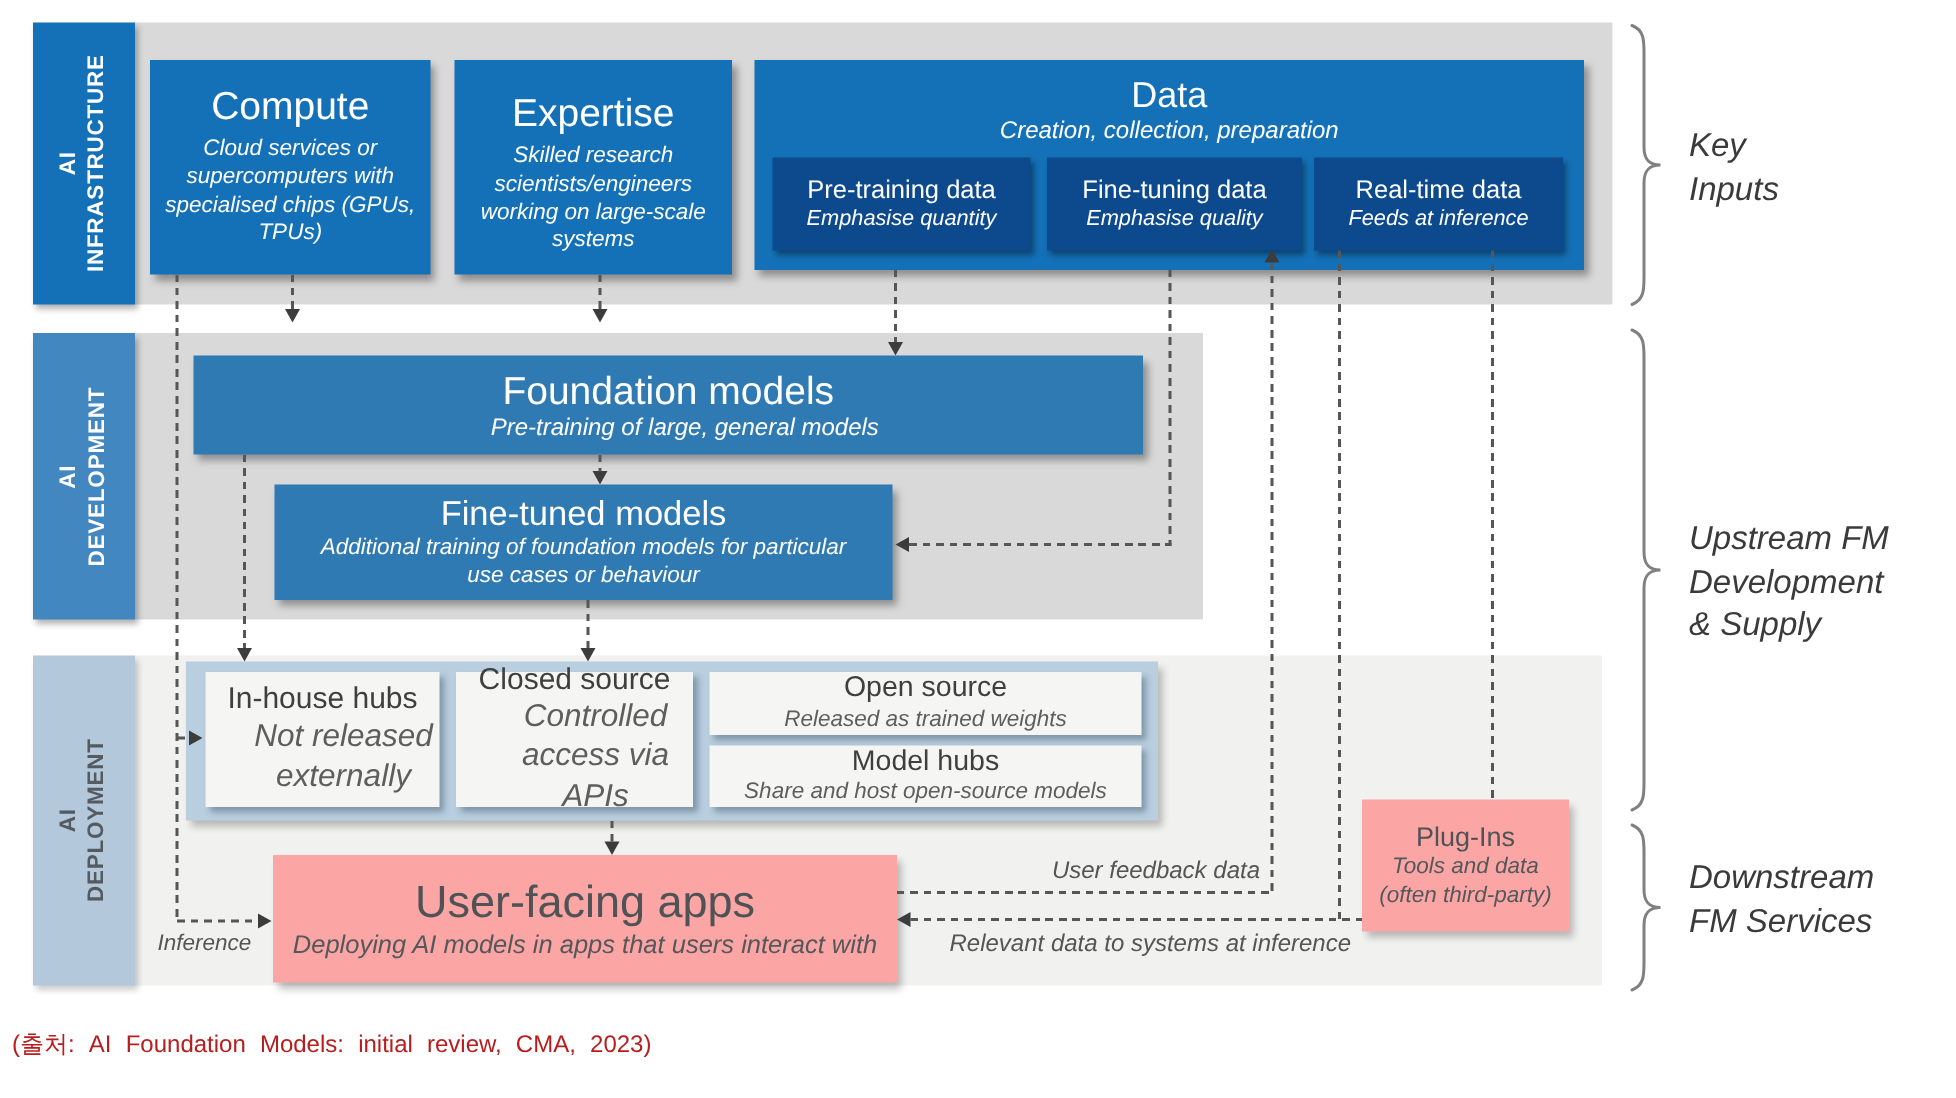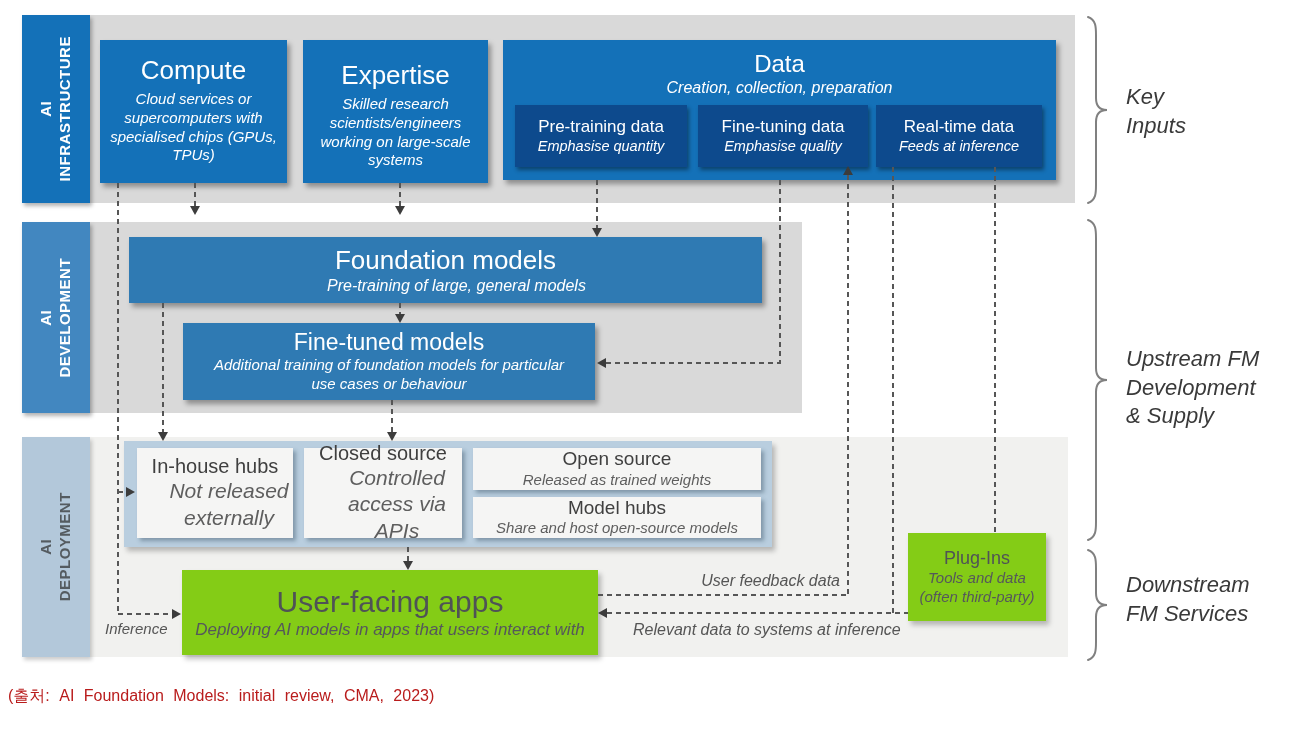--- a/index.html
+++ b/index.html
@@ -23,21 +23,21 @@
   
   .box{position:absolute;z-index:3;display:flex;flex-direction:column;align-items:center;text-align:center;}
   .btitle{font-weight:normal;}
   .bdesc{font-style:italic;line-height:1.25;}
   .blue{background:#1471b8;color:#ffffff;box-shadow:3px 4px 5px rgba(0,0,0,.35);}
   .midblue{background:#2f7ab3;color:#ffffff;box-shadow:3px 4px 5px rgba(0,0,0,.35);}
   .navy{background:#0d4a8d;color:#ffffff;box-shadow:2px 3px 4px rgba(0,0,0,.4);}
   .whitebox{background:#f5f5f4;box-shadow:3px 3px 4px rgba(60,85,105,.45);}
   .whitebox .btitle{color:#3f3f3f;}
   .whitebox .bdesc{color:#5e5e5e;}
-  .ltblue{background:#84cc16;box-shadow:3px 4px 5px rgba(0,0,0,.25);}
+  .ltblue{background:#fca5a5;box-shadow:3px 4px 5px rgba(0,0,0,.25);}
   .ltblue .btitle{color:#4f5356;}
   .ltblue .bdesc{color:#55585b;}
 
   
   .compute{left:100px;top:40px;width:187px;height:143px;justify-content:flex-start;padding-top:15px;box-sizing:border-box;}
   .expertise{left:303px;top:40px;width:185px;height:143px;justify-content:flex-start;padding-top:20px;box-sizing:border-box;}
   .compute .btitle,.expertise .btitle{font-size:26px;margin-bottom:4px;}
   .compute .bdesc,.expertise .bdesc{font-size:15px;padding:0 8px;}
   .databox{left:503px;top:40px;width:553px;height:140px;justify-content:flex-start;padding-top:10px;box-sizing:border-box;}
   .databox .btitle{font-size:24px;}

